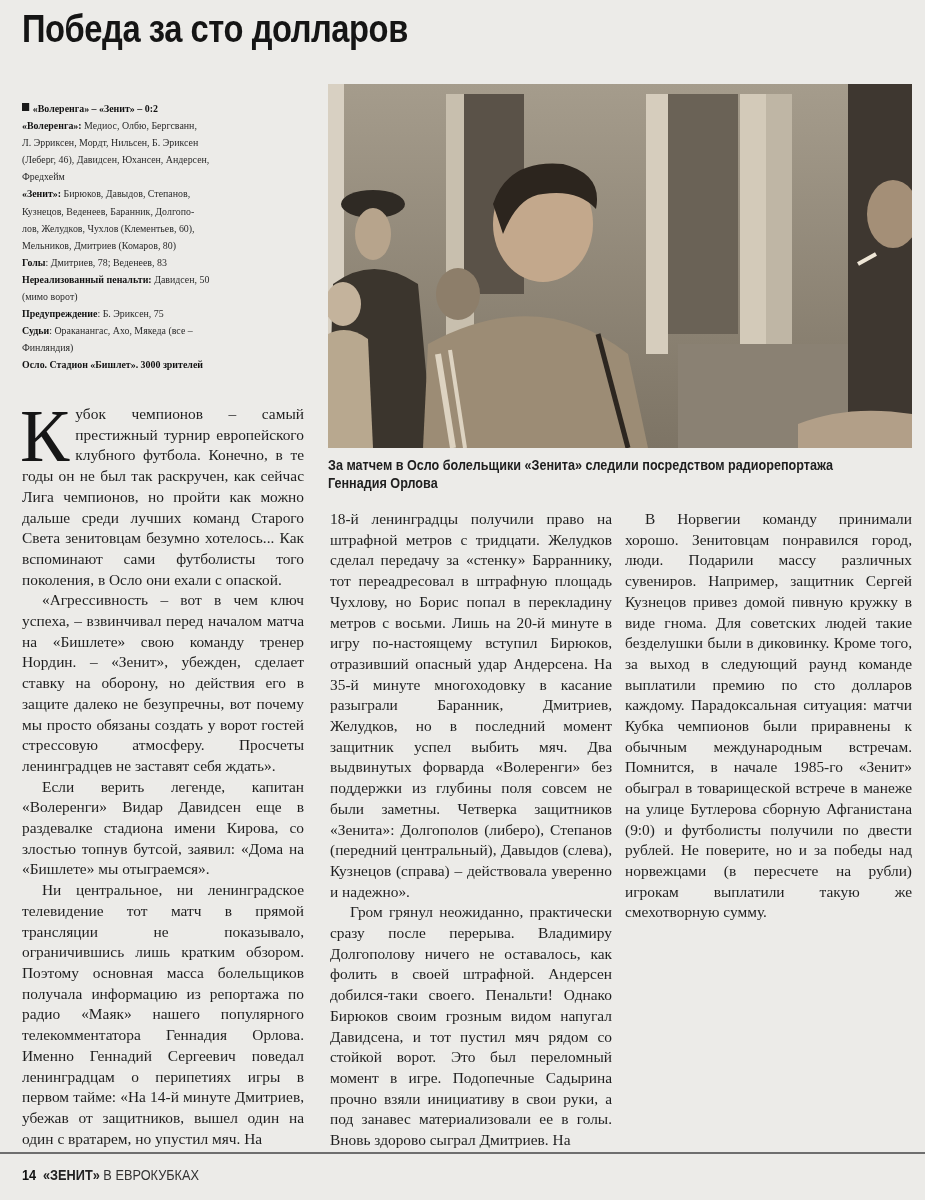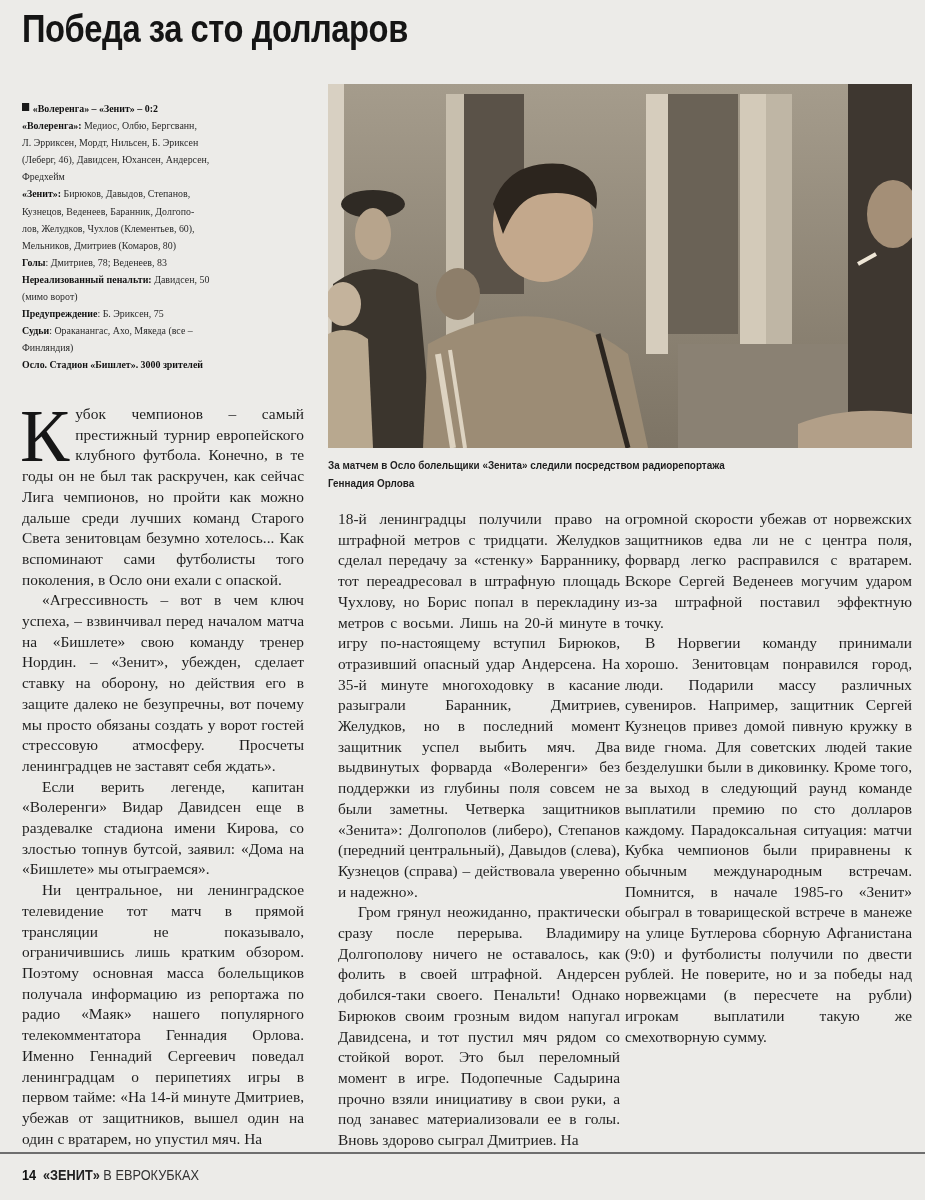--- a/index.html
+++ b/index.html
@@ -24,32 +24,32 @@
   .infobox b { font-weight:bold; color:#111; }
   .sq { display:inline-block; width:8px; height:8px; background:#1a1a1a; margin-right:4px; vertical-align:1px; }
 
   .photo {
     position:absolute; left:328px; top:84px; width:584px; height:364px;
     overflow:hidden; background:#8c8272;
   }
   .caption {
     position:absolute; left:328px; top:456px; width:590px;
     font-family:"Liberation Sans", "DejaVu Sans", sans-serif;
-    font-weight:bold; font-size:11px; line-height:18px; color:#1e1e1e;
+    font-weight:bold; font-size:14px; line-height:18px; color:#1e1e1e;
   }
   .caption span { display:block; transform:scaleX(0.9); transform-origin:left; white-space:nowrap; }
 
   .col {
     position:absolute; font-size:15.4px; line-height:20.7px;
     text-align:justify; color:#1f1f1f;
   }
   .col p { margin:0; text-indent:20px; }
   .col p.first { text-indent:0; }
   #col1 { left:22px; top:404px; width:282px; }
-  #col2 { left:338px; top:509px; width:282px; }
+  #col2 { left:330px; top:509px; width:282px; }
   #col3 { left:625px; top:509px; width:287px; }
   .dropcap {
     float:left; font-size:74px; line-height:58px; margin:3px 6px -4px -2px;
     font-family:"Liberation Serif", serif; color:#161616;
   }
 
   .footer-rule { position:absolute; left:0; top:1152px; width:925px; height:2px; background:#6e6e6e; }
   .footer {
     position:absolute; left:22px; top:1166px;
     font-family:"Liberation Sans", "DejaVu Sans", sans-serif; font-size:15px; color:#333;
@@ -129,20 +129,19 @@
   <p>Если верить легенде, капитан «Волеренги» Видар Давидсен еще в раздевалке стадиона имени Кирова, со злостью топнув бутсой, заявил: «Дома на «Бишлете» мы отыграемся».</p>
   <p>Ни центральное, ни ленинградское телевидение тот матч в прямой трансляции не показывало, ограничившись лишь кратким обзором. Поэтому основная масса болельщиков получала информацию из репортажа по радио «Маяк» нашего популярного телекомментатора Геннадия Орлова. Именно Геннадий Сергеевич поведал ленинградцам о перипетиях игры в первом тайме: «На 14-й минуте Дмитриев, убежав от защитников, вышел один на один с вратарем, но упустил мяч. На</p>
 </div>
 
 <div class="col" id="col2">
   <p class="first">18-й ленинградцы получили право на штрафной метров с тридцати. Желудков сделал передачу за «стенку» Баррaннику, тот переадресовал в штрафную площадь Чухлову, но Борис попал в перекладину метров с восьми. Лишь на 20-й минуте в игру по-настоящему вступил Бирюков, отразивший опасный удар Андерсена. На 35-й минуте многоходовку в касание разыграли Баранник, Дмитриев, Желудков, но в последний момент защитник успел выбить мяч. Два выдвинутых форварда «Волеренги» без поддержки из глубины поля совсем не были заметны. Четверка защитников «Зенита»: Долгополов (либеро), Степанов (передний центральный), Давыдов (слева), Кузнецов (справа) – действовала уверенно и надежно».</p>
   <p>Гром грянул неожиданно, практически сразу после перерыва. Владимиру Долгополову ничего не оставалось, как фолить в своей штрафной. Андерсен добился-таки своего. Пенальти! Однако Бирюков своим грозным видом напугал Давидсена, и тот пустил мяч рядом со стойкой ворот. Это был переломный момент в игре. Подопечные Садырина прочно взяли инициативу в свои руки, а под занавес материализовали ее в голы. Вновь здорово сыграл Дмитриев. На</p>
 </div>
 
 <div class="col" id="col3">
-  <p class="first">огромной скорости убежав от норвежских защитников едва ли не с центра поля, форвард легко расправился с вратарем. Вскоре Сергей Веденеев могучим ударом из-за штрафной поставил эффектную точку.</p>
   <p>В Норвегии команду принимали хорошо. Зенитовцам понравился город, люди. Подарили массу различных сувениров. Например, защитник Сергей Кузнецов привез домой пивную кружку в виде гнома. Для советских людей такие безделушки были в диковинку. Кроме того, за выход в следующий раунд команде выплатили премию по сто долларов каждому. Парадоксальная ситуация: матчи Кубка чемпионов были приравнены к обычным международным встречам. Помнится, в начале 1985-го «Зенит» обыграл в товарищеской встрече в манеже на улице Бутлерова сборную Афганистана (9:0) и футболисты получили по двести рублей. Не поверите, но и за победы над норвежцами (в пересчете на рубли) игрокам выплатили такую же смехотворную сумму.</p>
 </div>
 
 <div class="footer-rule"></div>
 <div class="footer">
   <span class="pg">14</span><span class="mag">«ЗЕНИТ»</span><span> В ЕВРОКУБКАХ</span>
 </div>
 
 </body></html>

